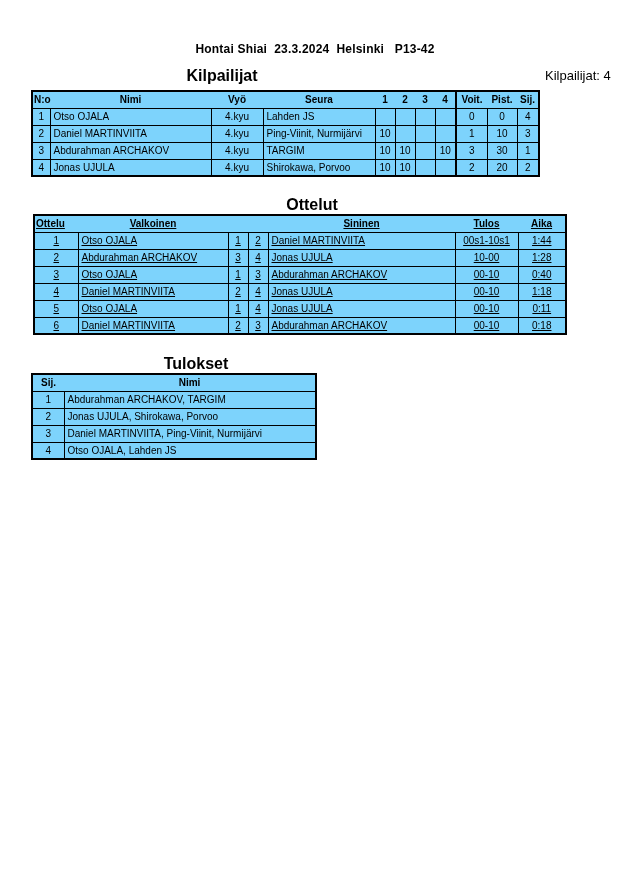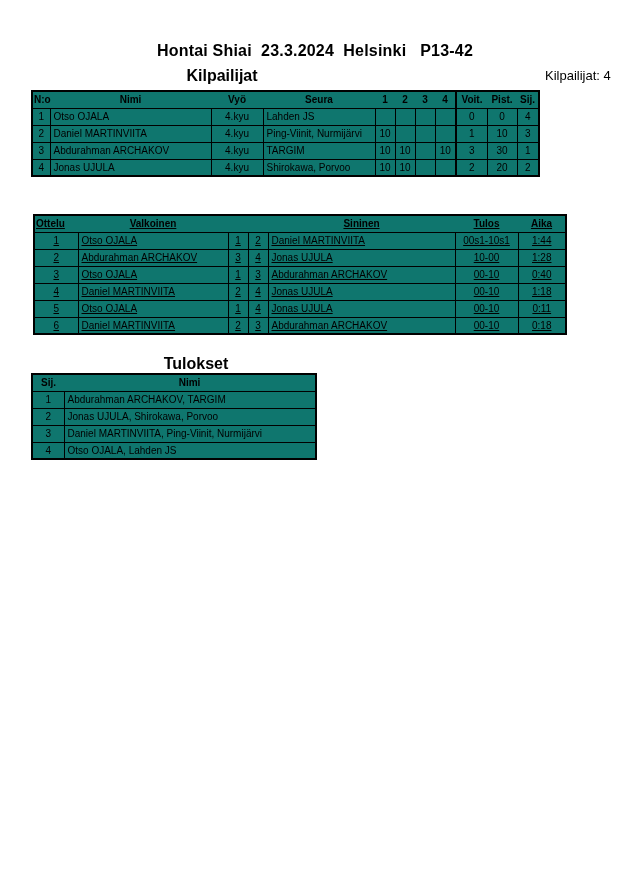--- a/index.html
+++ b/index.html
@@ -7,39 +7,39 @@
   .page {
     position:relative;
     width:630px; height:891px;
     background:#ffffff;
     color:#000;
     font-family:"Liberation Sans", sans-serif;
     overflow:hidden;
   }
   .doc-title {
     position:absolute; left:0; top:42px; width:630px;
-    text-align:center; font-size:16px; font-weight:bold;
+    text-align:center; font-size:12px; font-weight:bold;
     white-space:pre; letter-spacing:0.2px;
   }
   .section-heading {
     position:absolute; text-align:center;
     font-size:16px; font-weight:bold; white-space:pre;
   }
   .h-kilpailijat { left:0; top:67px; width:444px; }
   .h-ottelut    { left:0; top:196px; width:624px; }
   .h-tulokset   { left:0; top:355px; width:386px;padding-left:6px; }
   .count-note {
     position:absolute; left:545px; top:68px;
     font-size:13px; white-space:nowrap;
   }
   table {
     position:absolute;
     border-collapse:collapse;
     table-layout:fixed;
-    background:#0f766e;
+    background:#7dd3fc;
     border:2px solid #000;
   }
   td, th {
     border:1px solid #000;
     height:17px;
     font-size:10px;
     padding:0 3px;
     vertical-align:middle;
     white-space:nowrap;
     overflow:hidden;
@@ -142,20 +142,21 @@
       <td class="c">10</td>
       <td class="c"></td>
       <td class="c"></td>
       <td class="c thick">2</td>
       <td class="c">20</td>
       <td class="c">2</td>
     </tr>
   </tbody>
     </table>
 
+  <div class="section-heading h-ottelut">Ottelut</div>
 
   <table id="tbl-ottelut">
     <colgroup>
       <col style="width:44px">
         <col style="width:150px">
         <col style="width:20px">
         <col style="width:20px">
       <col style="width:187px">
         <col style="width:63px">
         <col style="width:48px">

